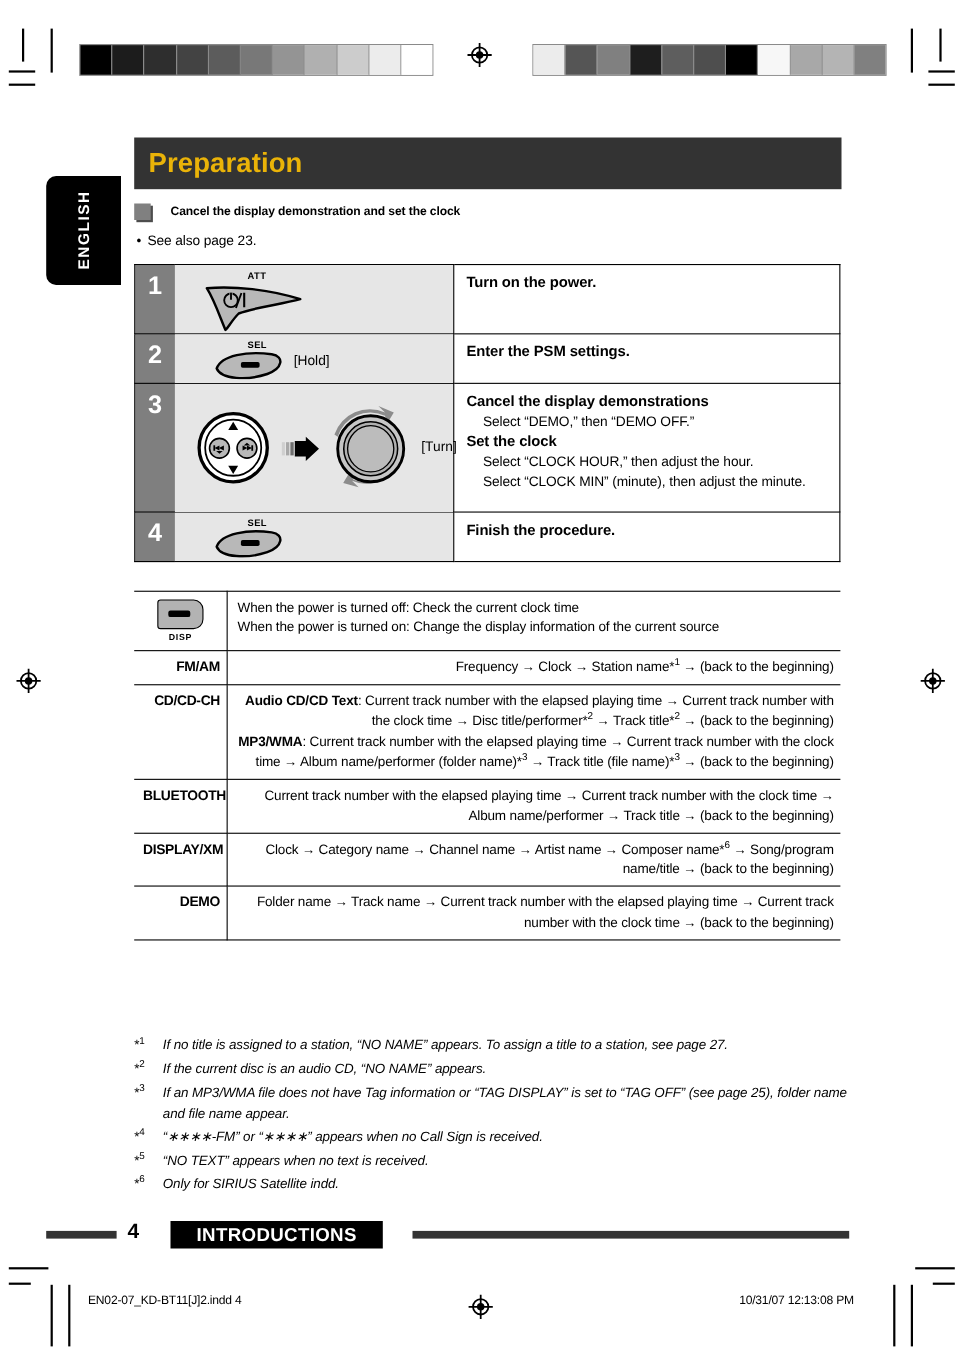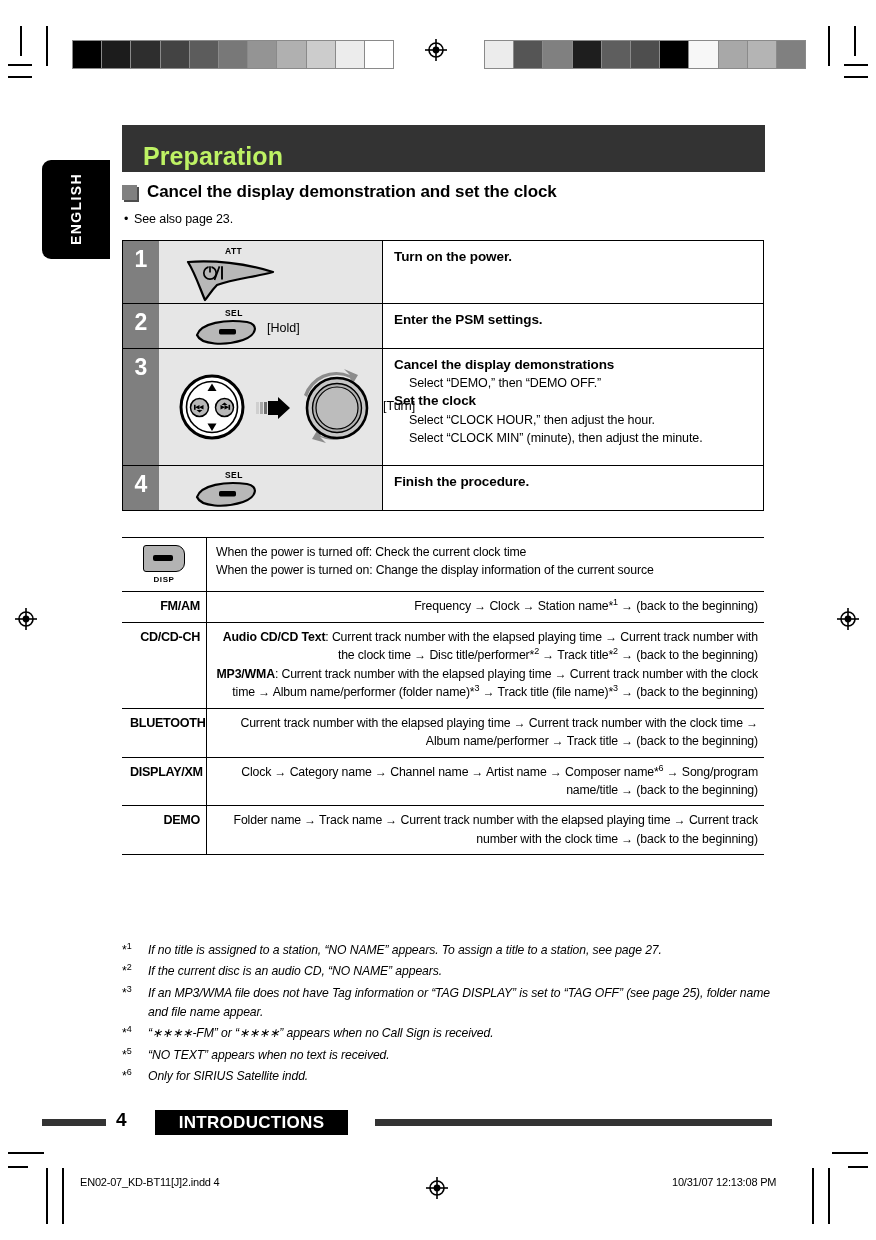--- a/index.html
+++ b/index.html
@@ -35,57 +35,57 @@
     writing-mode:vertical-rl;transform:rotate(180deg);
     font-family:"Liberation Sans", sans-serif;
   }
 
   
   .sec-bar{
     position:absolute;left:122px;top:125px;width:643px;height:47px;
     background:#333333;
   }
   .sec-bar h1{
-    margin:8px;color:#bef264;font-size:25px;font-weight:bold;
+    margin:0;color:#eab308;font-size:25px;font-weight:bold;
     line-height:47px;padding-left:13px;letter-spacing:.1px;
     font-family:"Liberation Sans", sans-serif;
   }
 
   
   .sub-head{
     position:absolute;left:122px;top:180px;width:660px;height:24px;
     display:flex;align-items:center;gap:8px;
   }
   .sub-head .sqicon{
     width:15px;height:15px;background:#808080;
     box-shadow:2px 2px 0 0 #4d4d4d;flex:0 0 auto;margin-right:2px;
   }
   .sub-head h2{
-    margin:0;font-size:17px;font-weight:bold;letter-spacing:-.1px;
+    margin:8px;font-size:11px;font-weight:bold;letter-spacing:-.1px;
     font-family:"Liberation Sans", sans-serif;white-space:nowrap;
   }
   .see-also{
     position:absolute;left:124px;top:212px;font-size:12.5px;
     letter-spacing:-.1px;white-space:nowrap;
   }
   .see-also .bull{display:inline-block;width:10px;}
 
   
   .steptable{
     position:absolute;left:122px;top:240px;width:642px;
     border-collapse:collapse;table-layout:fixed;
   }
   .steptable td{border:1.6px solid #000;padding:0;vertical-align:top;}
   .steptable td.num{
     width:36px;background:#7f7f7f;color:#fff;
     font-size:23px;font-weight:bold;text-align:center;
     vertical-align:top;padding-top:5px;border-right:none;
   }
   .steptable td.ill{
-    width:223px;background:#e6e6e6;position:relative;border-left:none;
+    width:253px;background:#e6e6e6;position:relative;border-left:none;
   }
   .steptable td.desc{padding:7px 8px 8px 11px;}
   .desc .d-title{font-size:13.5px;font-weight:bold;letter-spacing:-.1px;line-height:1.35;}
   .desc .d-sub{font-size:12.5px;letter-spacing:-.1px;line-height:1.45;padding-left:15px;}
 
   .ill-wrap{position:relative;width:100%;height:100%;}
   .lbl-tiny{
     position:absolute;font-size:8.5px;font-weight:bold;letter-spacing:.4px;
     font-family:"Liberation Sans", sans-serif;color:#000;
   }

